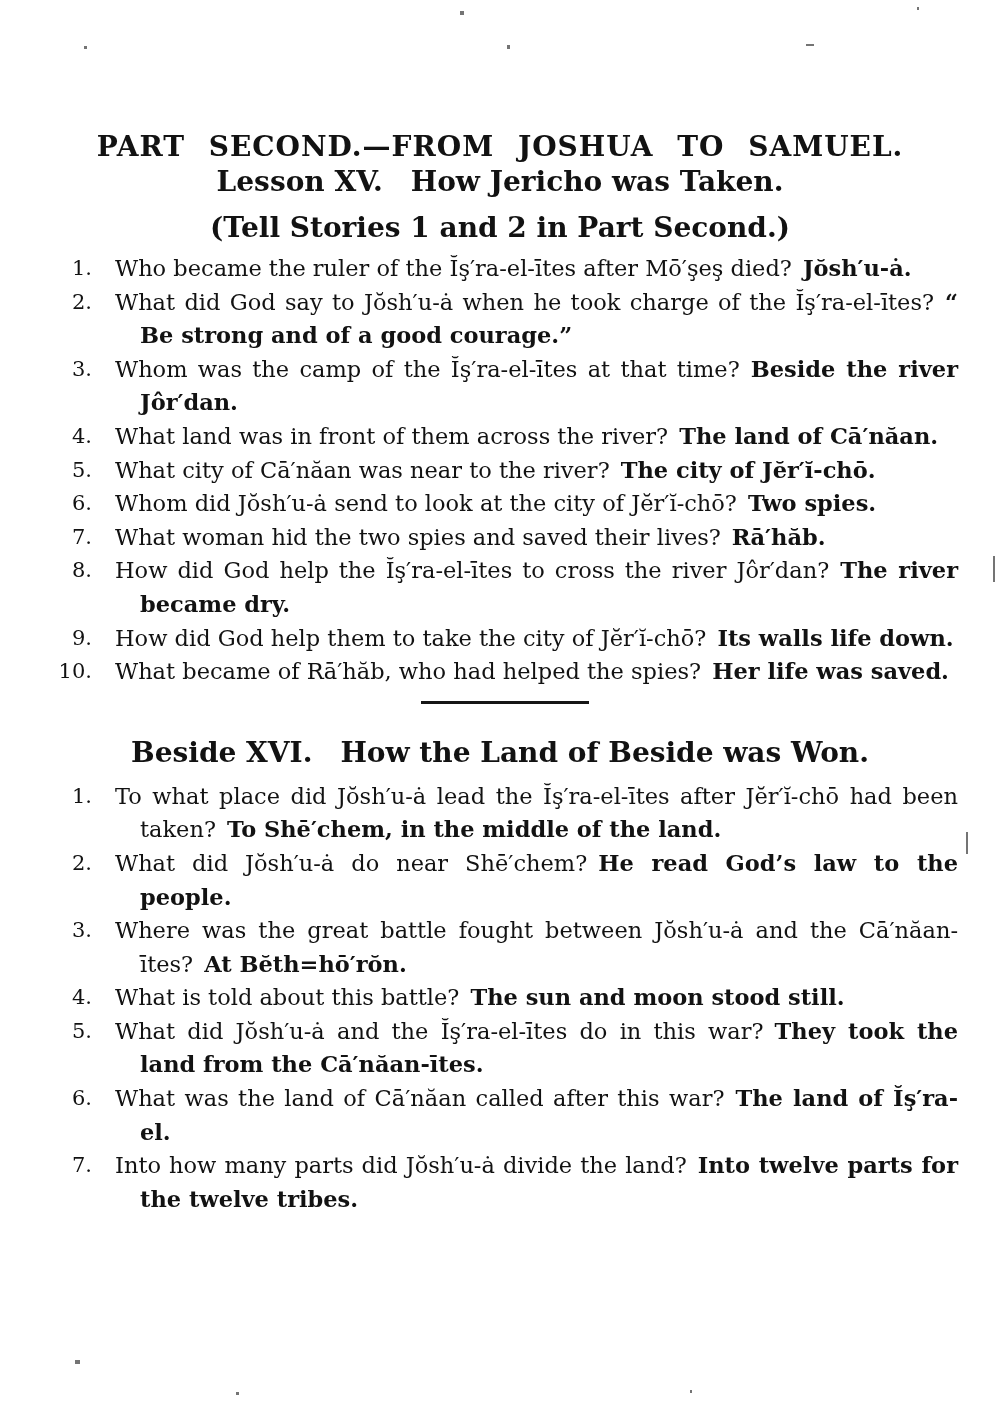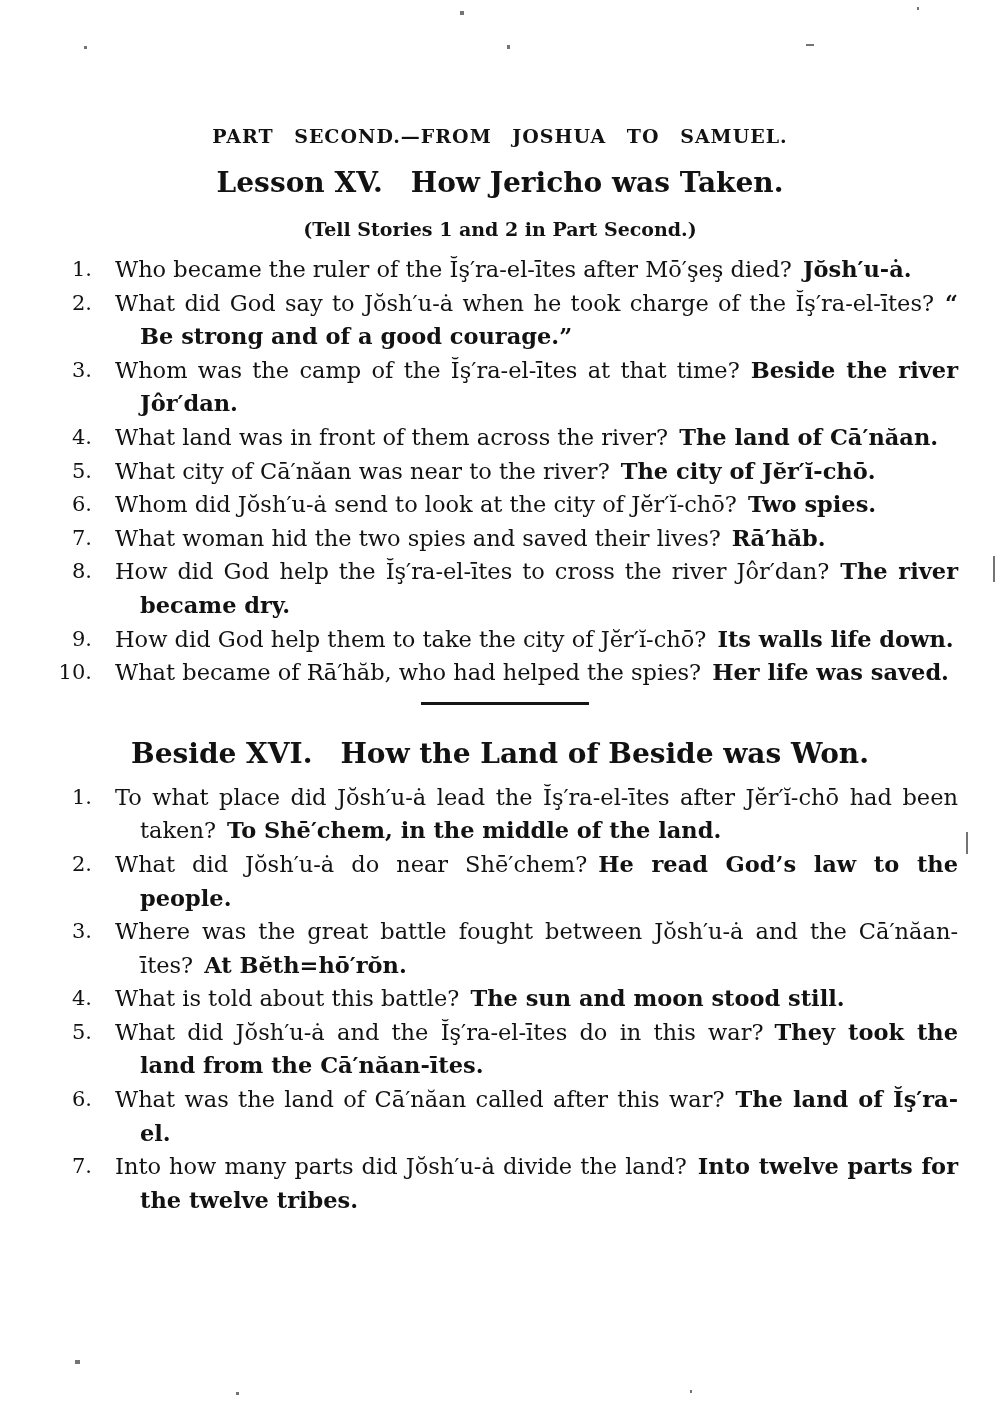--- a/index.html
+++ b/index.html
@@ -8,40 +8,40 @@
     width: 1000px;
     height: 1417px;
     background: #ffffff;
     overflow: hidden;
     font-family: "DejaVu Serif", "Liberation Serif", serif;
     color: #121212;
   }
   .title {
     padding-top: 118px;
     text-align: center;
-    font-size: 19px;
+    font-size: 28px;
     line-height: 36px;
     font-weight: 700;
     letter-spacing: 1px;
     word-spacing: 13px;
     white-space: nowrap;
+    margin-top: 11px;
   }
   .lesson-heading {
-    margin-top: 12px;
     text-align: center;
     font-size: 28px;
     line-height: 34px;
     font-weight: 700;
     white-space: nowrap;
   }
   .lesson-heading .heading-title { margin-left: 28px; }
   .lesson-note {
     margin-top: 15px;
     text-align: center;
-    font-size: 19px;
+    font-size: 28px;
     line-height: 28px;
     font-weight: 700;
     white-space: nowrap;
   }
   .qa-list {
     margin: 10px 0 0 52px;
     width: 906px;
     font-size: 22.5px;
     line-height: 33.6px;
   }

